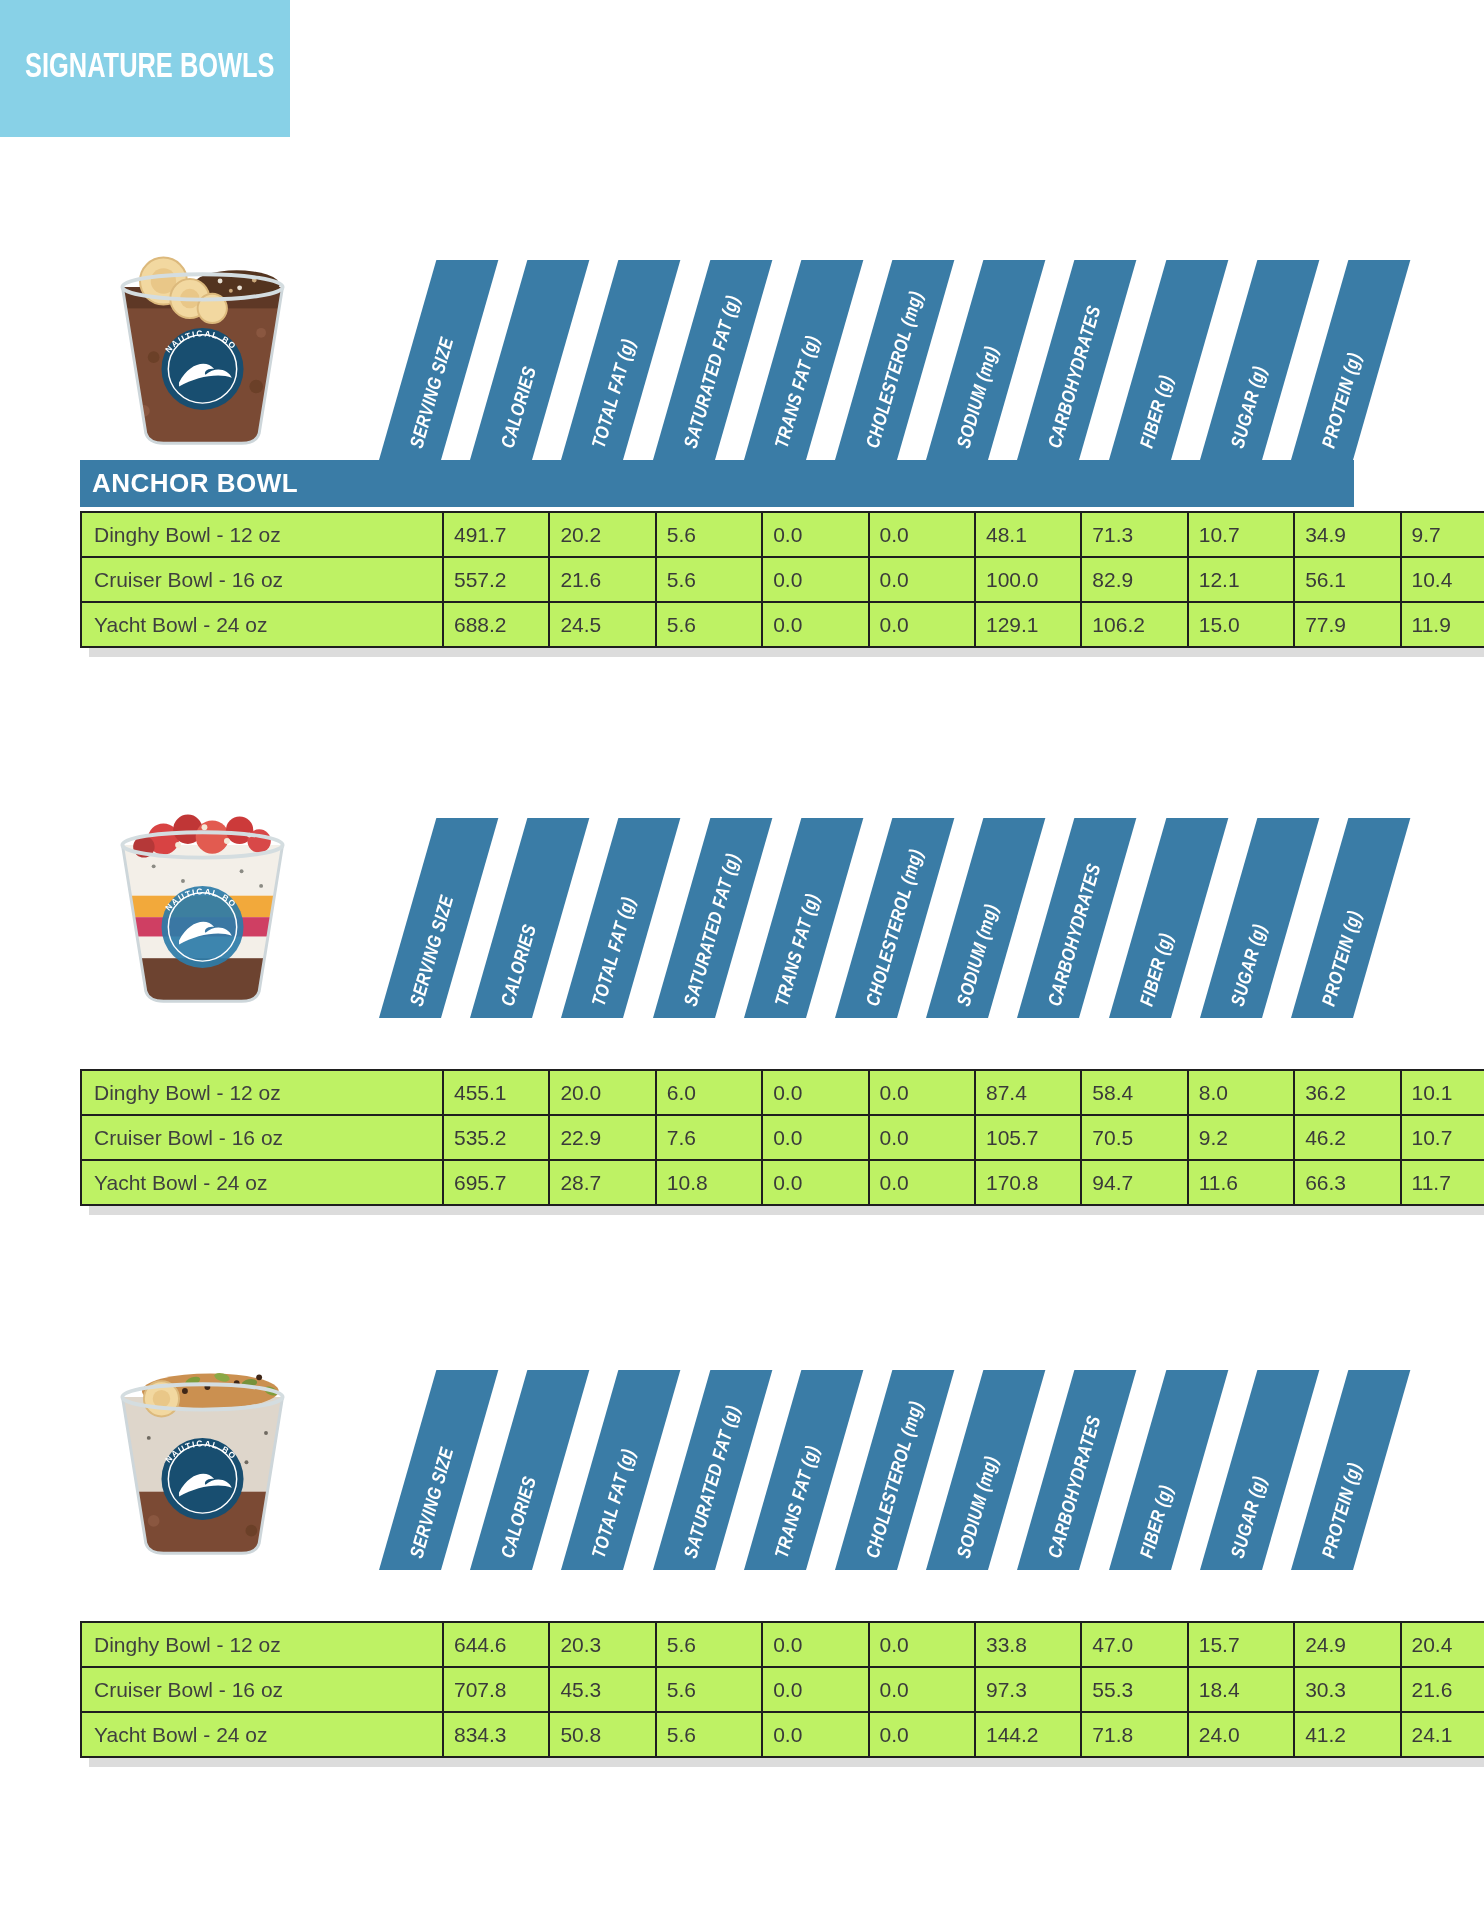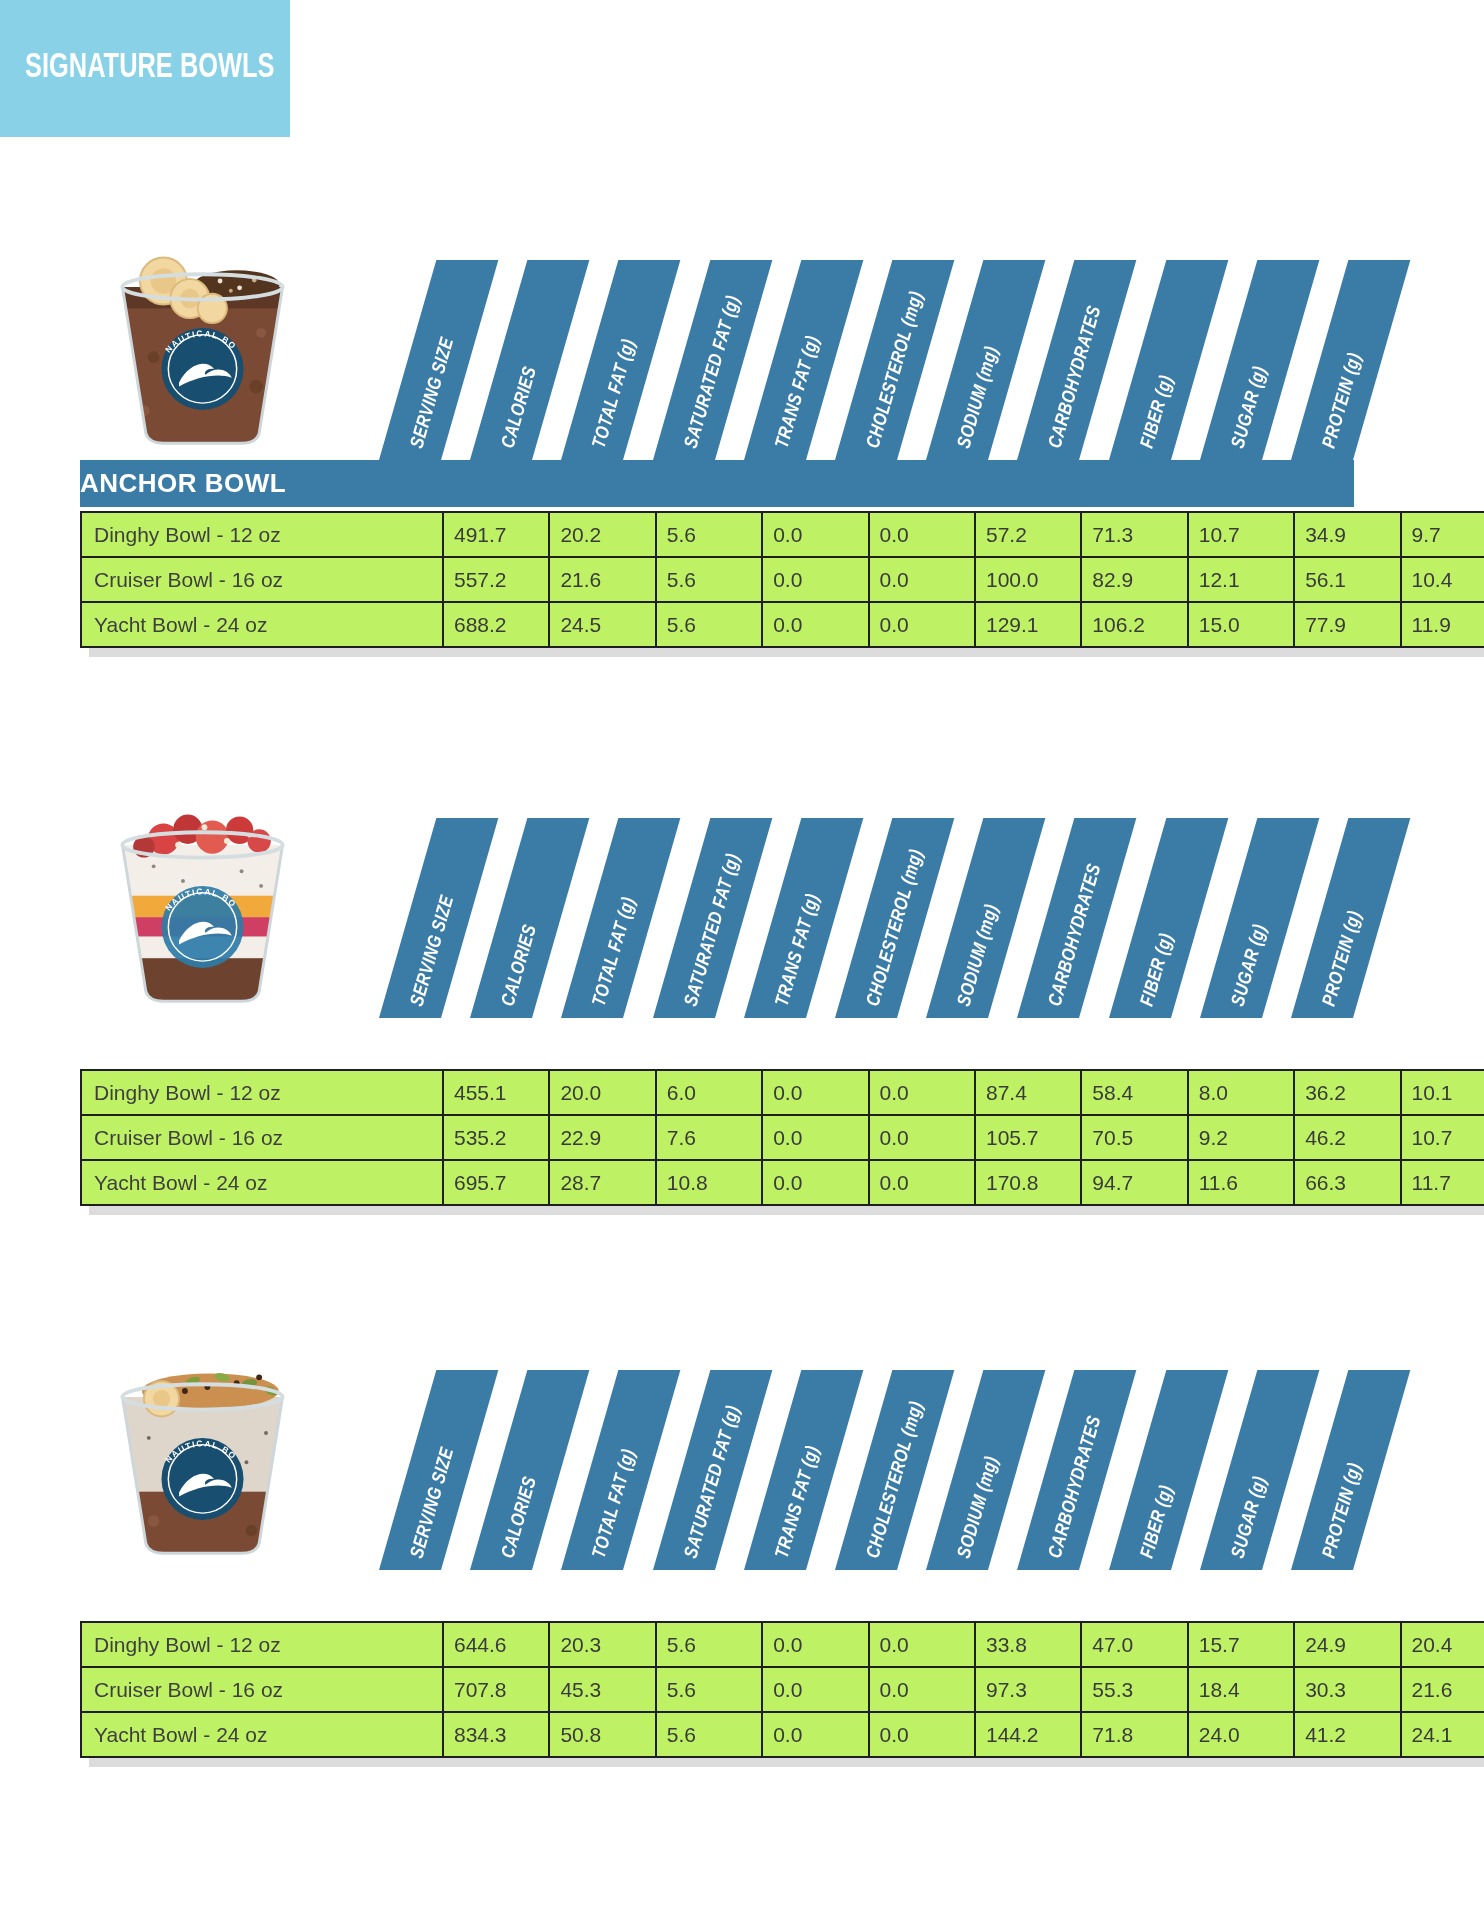--- a/index.html
+++ b/index.html
@@ -39,21 +39,21 @@
     white-space:nowrap; letter-spacing:0.5px;
     transform:rotate(-74deg) scaleX(0.82); transform-origin:0 100%;
   }
 
   .bowl-photo { position:absolute; left:15px; top:-20px; width:215px; height:210px; }
 
   .title-bar {
     position:absolute; left:0; top:200px; width:1274px; height:47px;
     background:#3a7ca6; color:#ffffff;
     font-size:26px; font-weight:bold; line-height:47px;
-    letter-spacing:0.5px;
+    padding-left:12px; letter-spacing:0.5px;
   }
 
   table.data-table {
     position:absolute; left:0; top:251px; width:1428px;
     border-collapse:collapse; table-layout:fixed;
     background:#bef264;
     box-shadow:9px 9px 0 #dcdcdc;
   }
   table.data-table td {
     border:2px solid #1f1f1f; height:45px;
@@ -136,21 +136,21 @@
   <div class="title-bar">ANCHOR BOWL</div>
   <table class="data-table">
       <tbody>
         <tr>
           <td class="lbl">Dinghy Bowl - 12 oz</td>
           <td>491.7</td>
           <td>20.2</td>
           <td>5.6</td>
           <td>0.0</td>
           <td>0.0</td>
-          <td>57.2</td>
+          <td>48.1</td>
           <td>71.3</td>
           <td>10.7</td>
           <td>34.9</td>
           <td>9.7</td>
         </tr>
         <tr>
           <td class="lbl">Cruiser Bowl - 16 oz</td>
           <td>557.2</td>
           <td>21.6</td>
           <td>5.6</td>

